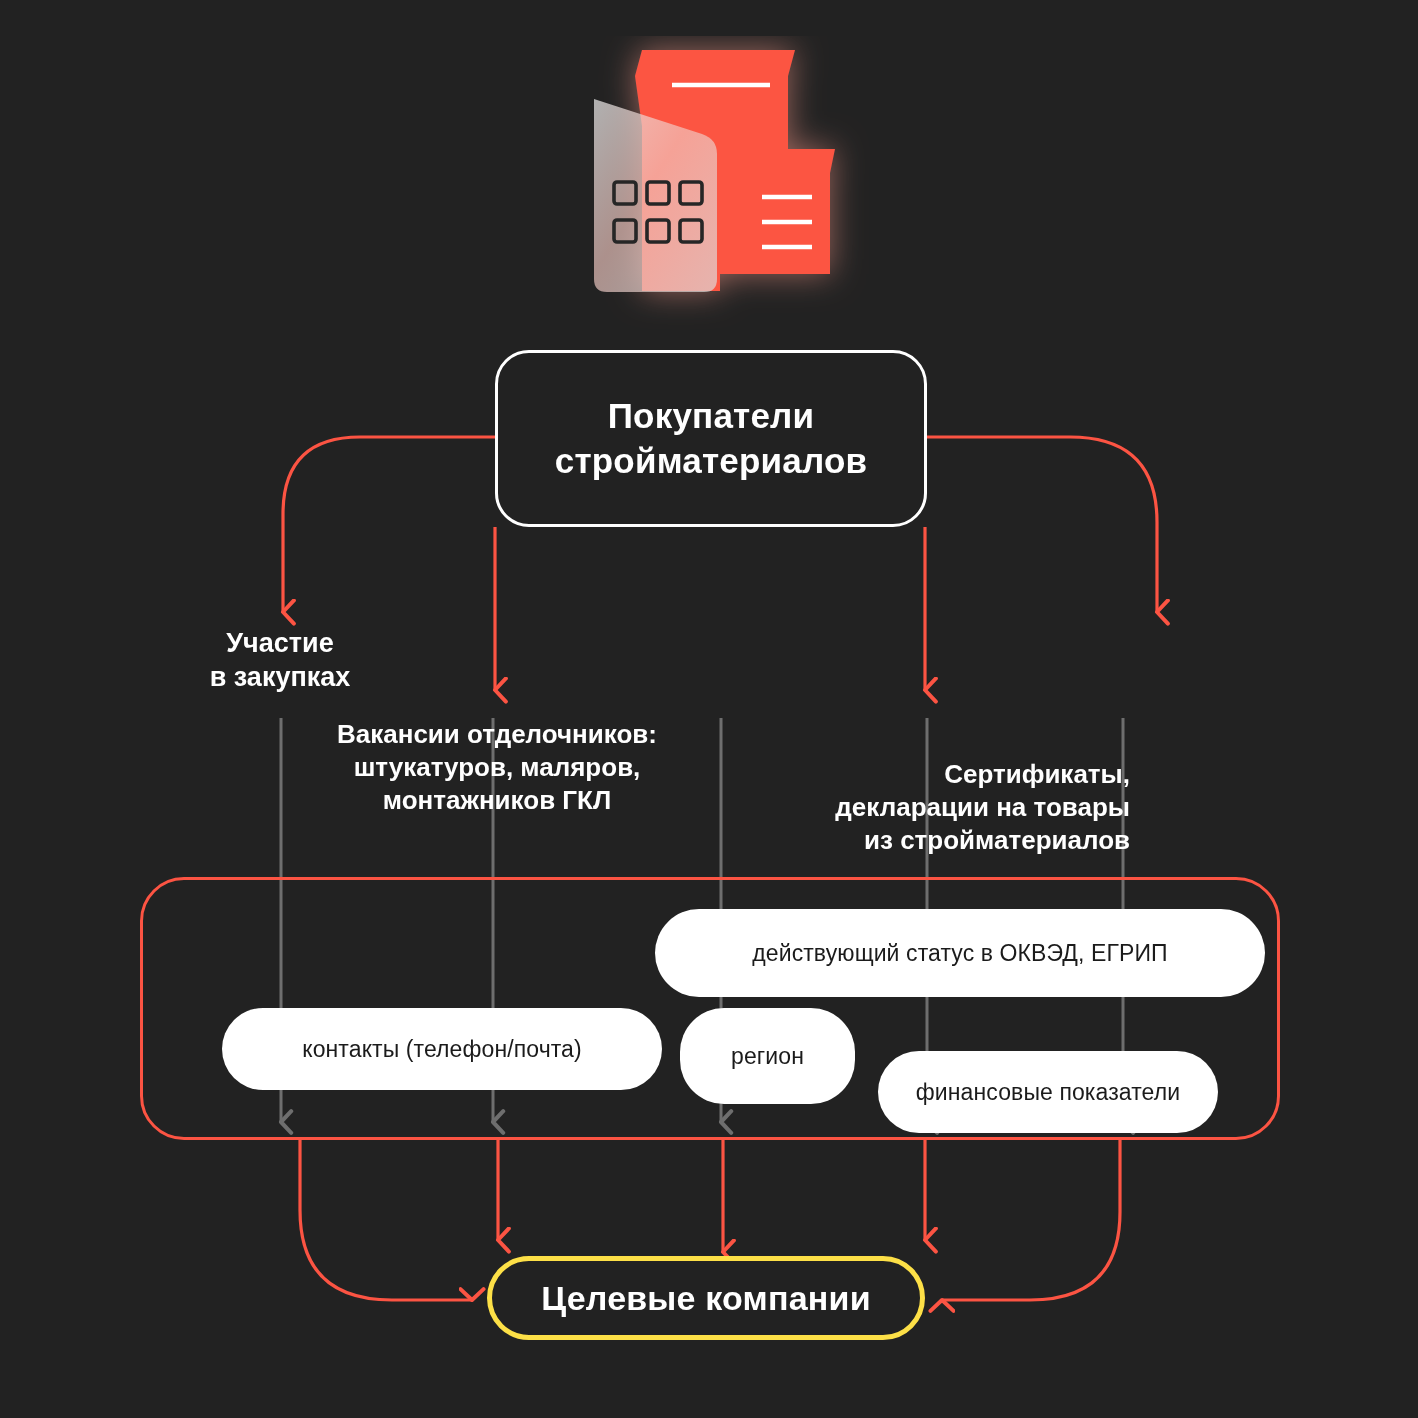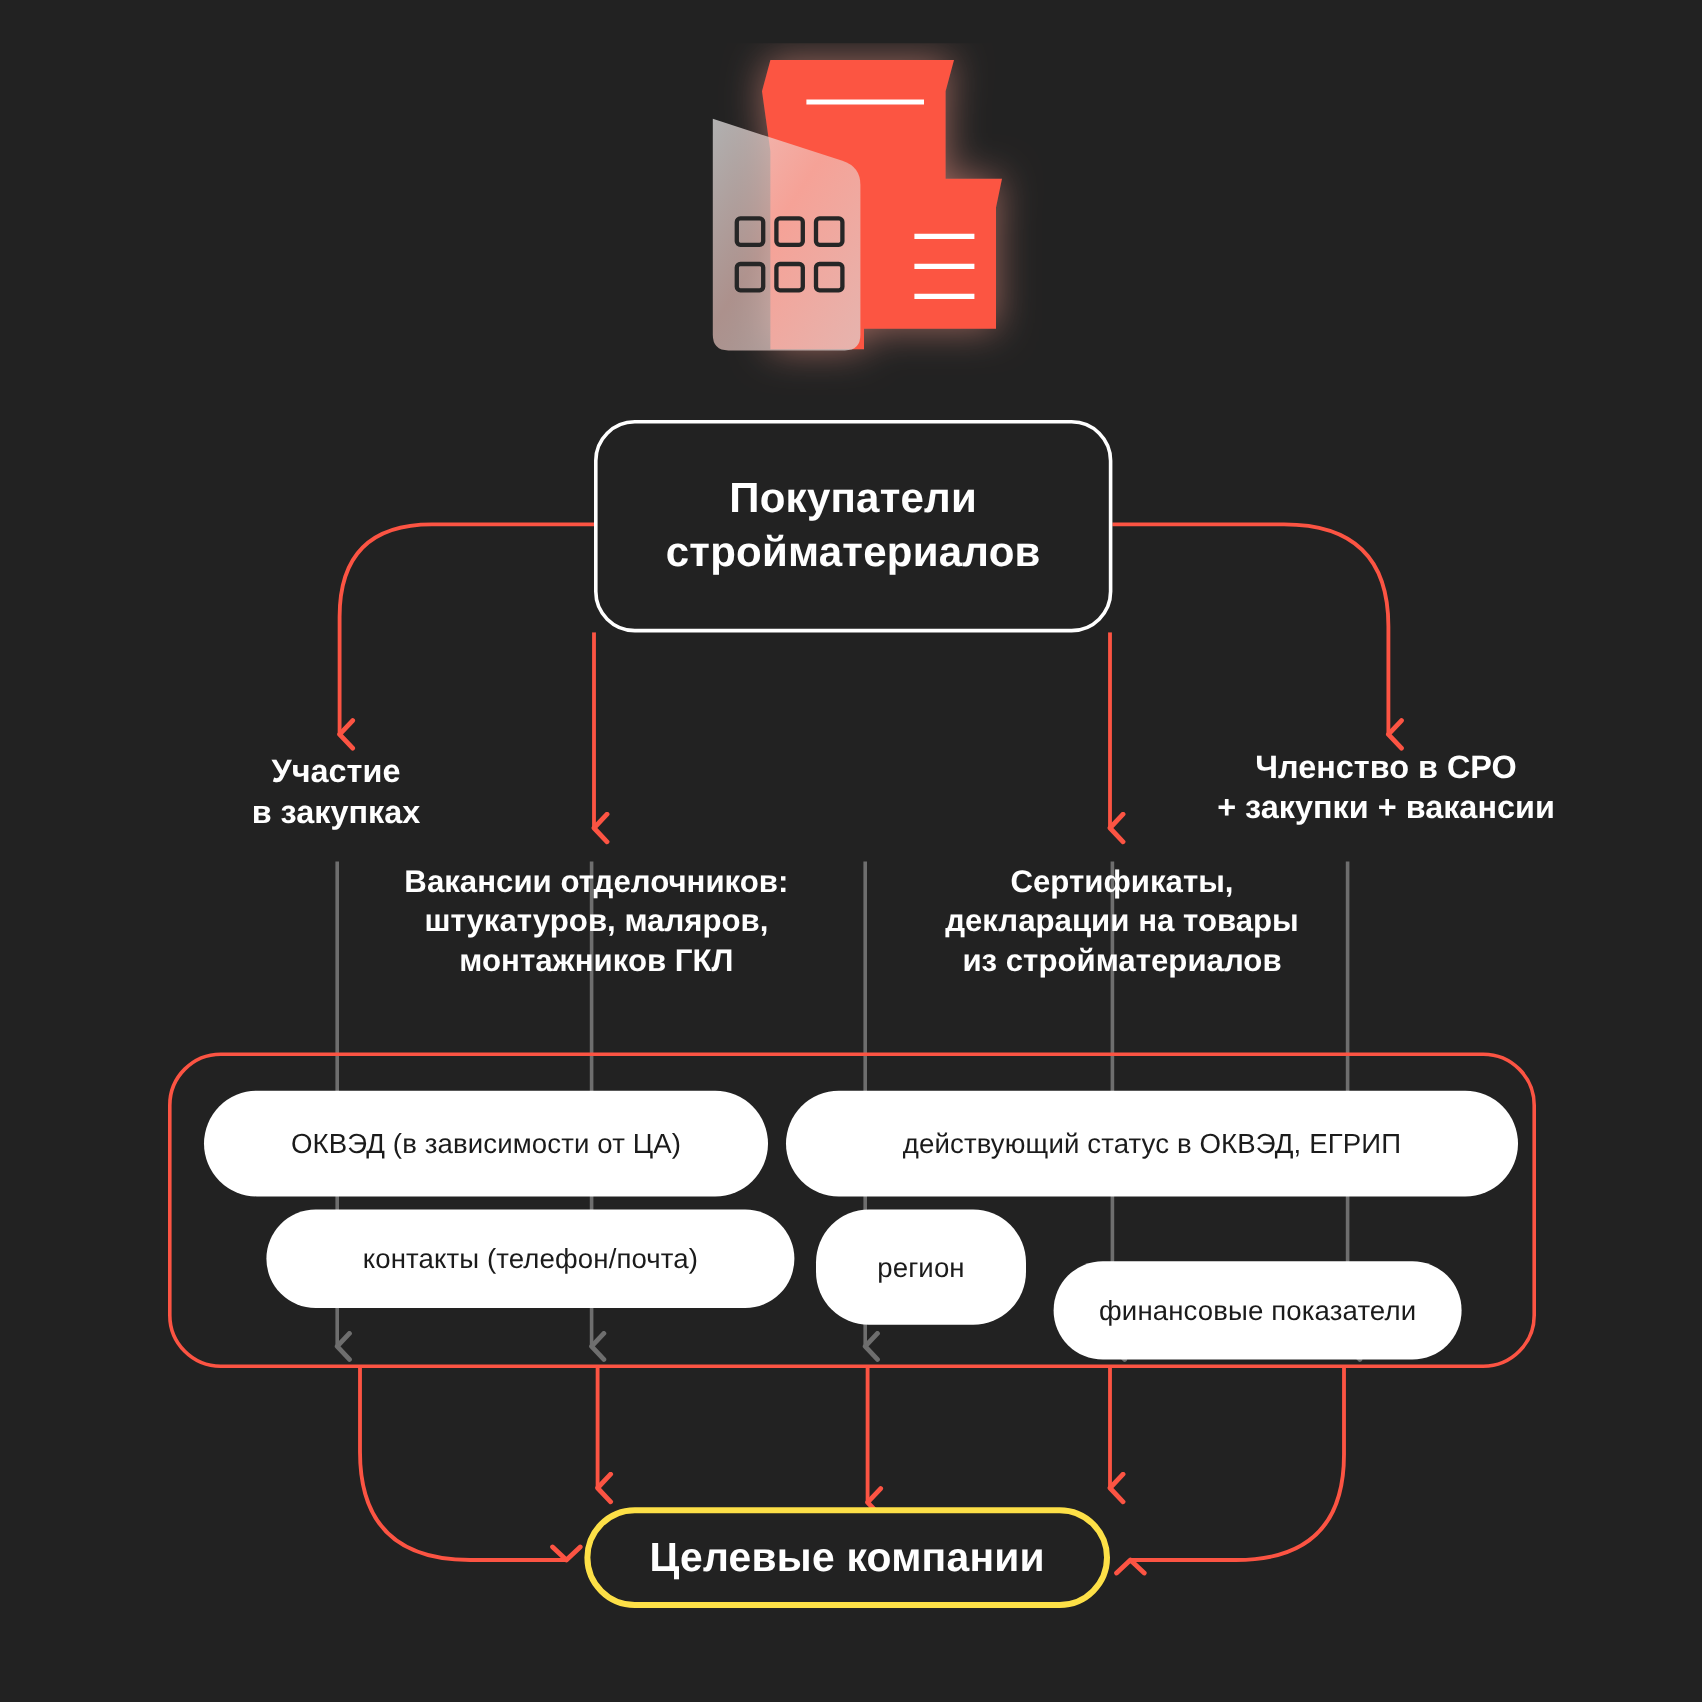--- a/index.html
+++ b/index.html
@@ -25,21 +25,21 @@
   }
 
   
   .caption{position:absolute;color:#ffffff;text-align:center;z-index:3;
            font-size:26px;font-weight:600;line-height:1.27;white-space:pre-line;}
   .caption.big{font-size:27px;}
 
   #cap-procure   {left:130px;  top:626px;  width:300px;}
   #cap-sro       {left:960px;  top:622px;  width:390px;}
   #cap-vacancies {left:292px;  top:718px;  width:410px;}
-  #cap-certs     {left:740px;  top:718px;  width:390px;}
+  #cap-certs     {left:740px;  top:758px;  width:390px;text-align:right;}
 
   
   #criteria-box{
     position:absolute;left:140px;top:877px;width:1140px;height:263px;
     border:3px solid #FC5443;border-radius:44px;box-sizing:border-box;z-index:4;
     background:transparent;
   }
 
   .pill{
     position:absolute;background:#ffffff;border-radius:44px;
@@ -146,34 +146,29 @@
     </svg>
   </div>
 
   <div class="node-root">
     <span>Покупатели
 стройматериалов</span>
   </div>
 
   <div class="caption big" id="cap-procure">Участие
 в закупках</div>
-  <div class="caption big" id="cap-sro">Членство в СРО
-+ закупки + вакансии</div>
   <div class="caption" id="cap-vacancies">Вакансии отделочников:
 штукатуров, маляров,
 монтажников ГКЛ</div>
   <div class="caption" id="cap-certs">Сертификаты,
 декларации на товары
 из стройматериалов</div>
 
   <div id="criteria-box"></div>
 
-  <div class="pill" id="pill-okved">
-    <span>ОКВЭД (в зависимости от ЦА)</span>
-  </div>
   <div class="pill" id="pill-egrul">
     <span>действующий статус в ОКВЭД, ЕГРИП</span>
   </div>
   <div class="pill" id="pill-contact">
     <span>контакты (телефон/почта)</span>
   </div>
   <div class="pill" id="pill-region">
     <span>регион</span>
   </div>
   <div class="pill" id="pill-fin">

